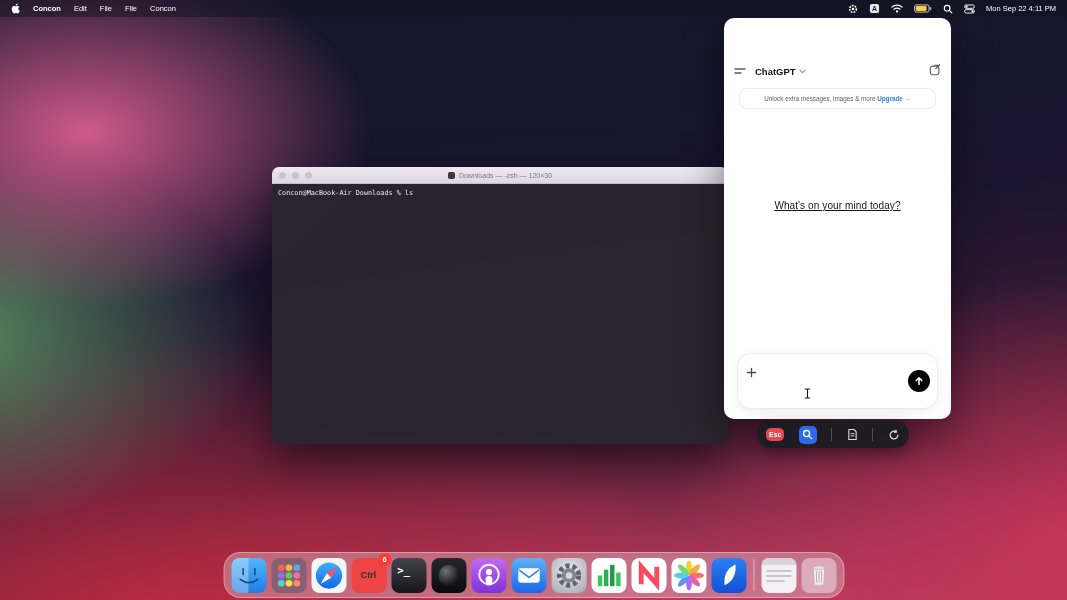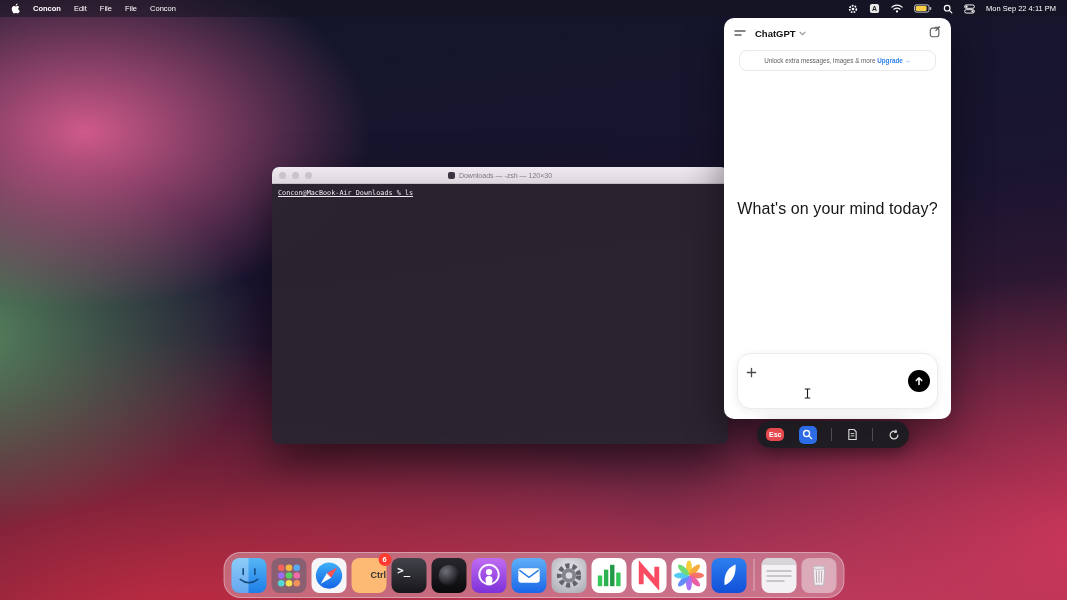--- a/index.html
+++ b/index.html
@@ -35,37 +35,37 @@
     border-radius:7px; overflow:hidden; box-shadow:0 18px 45px rgba(0,0,0,.5); z-index:10; }
   .term-titlebar { height:17px; background:linear-gradient(#efeaf0,#ddd7de);
     display:flex; align-items:center; position:relative; border-bottom:1px solid #c4bec6; }
   .traffic { display:flex; gap:6px; margin-left:7px; }
   .traffic span { width:7px; height:7px; border-radius:50%; background:#c9c4ca; display:block; }
   .term-title { position:absolute; left:0; right:0; text-align:center; color:#7f7a82;
     font-size:7px; display:flex; align-items:center; justify-content:center; gap:4px; }
   .term-proxy-icon { width:7px; height:7px; border-radius:2px; background:#3a3540; display:inline-block; }
   .term-body { height:calc(100% - 17px); background:rgba(42,36,49,.97);
     padding:5px 6px; font-family:"DejaVu Sans Mono", monospace; font-size:6.8px;
-    line-height:8.6px; color:#eeeaf0;text-decoration:underline; }
+    line-height:8.6px; color:#eeeaf0; }
   .term-line { white-space:pre; }
   .term-caret { display:inline-block; width:5px; height:7px; border:1px solid #d8d4da;
     vertical-align:middle; margin-left:1px; }
 
   
   .chatgpt { position:absolute; left:724px; top:18px; width:227px; height:401px;
     background:#ffffff; border-radius:10px; box-shadow:0 14px 40px rgba(0,0,0,.45); z-index:20; }
-  .cg-header { display:flex; align-items:center; padding:6px 10px 4px 10px; }
+  .cg-header { display:flex; align-items:center; padding:21px 10px 4px 10px;margin-top:23px; }
   .cg-title-wrap { display:flex; align-items:center; gap:3px; margin-left:9px; cursor:pointer; }
   .cg-title { font-size:9.5px; font-weight:700; color:#101010; }
   .cg-spacer { flex:1; }
   .cg-banner { margin:4px 15px 0 15px; border:1px solid #e9e9e9; border-radius:8px;
     padding:6px 4px; text-align:center; font-size:6.3px; color:#5d5d5d; white-space:nowrap; }
   .cg-banner .upgrade { color:#2f80ed; font-weight:600; cursor:pointer; }
   .cg-headline { position:absolute; top:182px; left:0; right:0; text-align:center;
-    font-size:16px; font-weight:500; color:#161616; letter-spacing:.1px; }
+    font-size:10px; font-weight:500; color:#161616; letter-spacing:.1px;text-decoration:underline; }
   .cg-composer { position:absolute; left:13px; right:13px; bottom:10px; min-height:56px;
     background:#fff; border:1px solid #ececec; border-radius:14px;
     box-shadow:0 2px 10px rgba(0,0,0,.07); padding:8px 34px 8px 27px; }
   .cg-plus { position:absolute; left:8px; top:10px; }
   .cg-input-text { font-size:7.2px; line-height:13px; color:#1a1a1a; width:120px; }
   .cg-text-caret { display:inline-block; width:1px; height:8px; background:#222;
     vertical-align:-1px; margin-left:.5px; }
   .cg-send { position:absolute; right:7px; top:50%; transform:translateY(-50%);
     width:22px; height:22px; border-radius:50%; background:#000; display:flex;
     align-items:center; justify-content:center; cursor:pointer; }
@@ -96,21 +96,21 @@
   .dock-sep { width:1px; height:32px; background:rgba(255,255,255,.45); margin:0 3px; }
   .badge { position:absolute; top:-4px; right:-4px; min-width:13px; height:13px;
     border-radius:7px; background:#ff3b30; color:#fff; font-size:7.5px; font-weight:700;
     display:flex; align-items:center; justify-content:center; padding:0 2px; z-index:2; }
 
   .ic-finder { background:linear-gradient(180deg,#55b6f5,#1d7de8); }
   .ic-finder .half { position:absolute; left:0; top:0; width:50%; height:100%;
     background:rgba(255,255,255,.32); border-radius:8px 0 0 8px; }
   .ic-launchpad { background:rgba(90,90,105,.55); }
   .ic-safari { background:#f6f6f8; }
-  .ic-ctrl { background:#fdba74; display:flex; align-items:center; justify-content:flex-end; }
+  .ic-ctrl { background:#ef4444; display:flex; align-items:center; justify-content:center; }
   .ic-ctrl span { font-size:9px; font-weight:700; color:#333; }
   .ic-terminal { background:linear-gradient(180deg,#43434b,#16161b); }
   .ic-sphere { background:linear-gradient(180deg,#27272d,#0a0a0d); display:flex;
     align-items:center; justify-content:center; }
   .ic-sphere .orb { width:21px; height:21px; border-radius:50%;
     background:radial-gradient(circle at 35% 30%, #70707a, #141417 72%); }
   .ic-podcasts { background:linear-gradient(180deg,#bf6bf2,#7e32d8); }
   .ic-mail { background:linear-gradient(180deg,#5fb0f8,#1a66e8); }
   .ic-settings { background:radial-gradient(circle at 50% 38%, #ececf0, #a6a6af); }
   .ic-numbers { background:#ffffff; }

